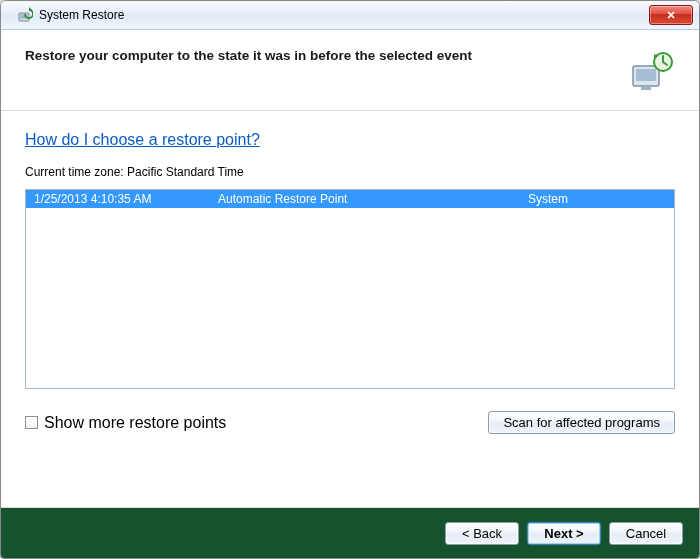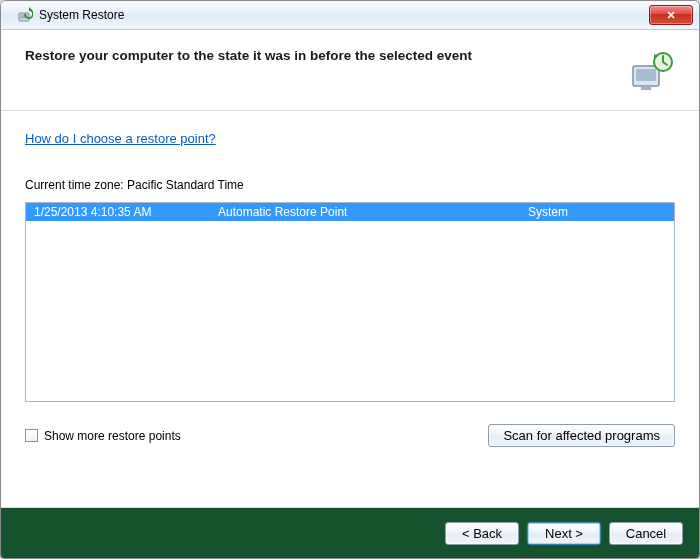--- a/index.html
+++ b/index.html
@@ -83,23 +83,23 @@
   
   .content {
     flex: 1;
     padding: 20px 24px 10px 24px;
     display: flex;
     flex-direction: column;
   }
   .help-link {
     color: #0a5bc4;
     text-decoration: underline;
-    font-size: 13px;
+    font-size: 16px;
     cursor: pointer;
-    margin-bottom: 32px;
+    margin-bottom: 16px;
   }
   .tz-label {
     font-size: 12px;
     color: #000;
     margin-bottom: 10px;
   }
   
   .listview {
     border: 1px solid #a9b8c9;
     height: 198px;
@@ -157,21 +157,21 @@
   
   .content-bottom {
     display: flex;
     align-items: center;
     margin-top: 22px;
   }
   .checkbox-wrap {
     display: flex;
     align-items: center;
     gap: 6px;
-    font-size: 12px;
+    font-size: 16px;
   }
   .chk {
     width: 13px;
     height: 13px;
     border: 1px solid #8f8f8f;
     background: linear-gradient(to bottom, #fff, #eef3fa);
     box-sizing: border-box;
   }
   .spacer { flex: 1; }
   
@@ -187,20 +187,21 @@
     cursor: default;
     color: #000;
     box-shadow: 0 0 0 1px rgba(255,255,255,0.6) inset;
     display: inline-flex;
     align-items: center;
     justify-content: center;
   }
   .btn.default {
     border-color: #3c7fb1;
     box-shadow: 0 0 0 1px #a3d2f6 inset, 0 0 2px rgba(60,127,177,0.6);
+    font-weight: bold;
   }
   
   .footer {
     height: 50px;
     border-top: 1px solid #dcdcdc;
     background: #14532d;
     display: flex;
     align-items: center;
     justify-content: flex-end;
     gap: 8px;

